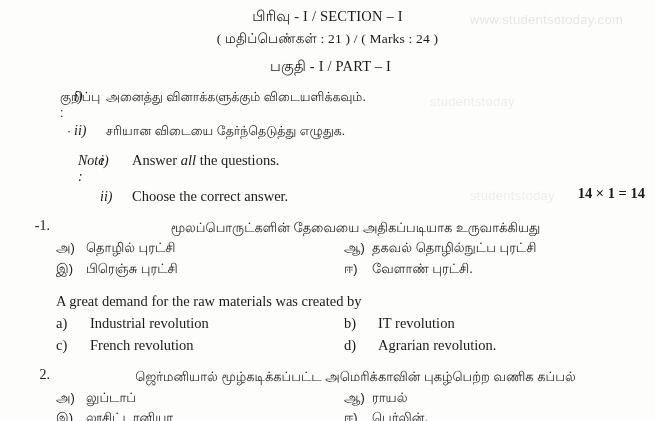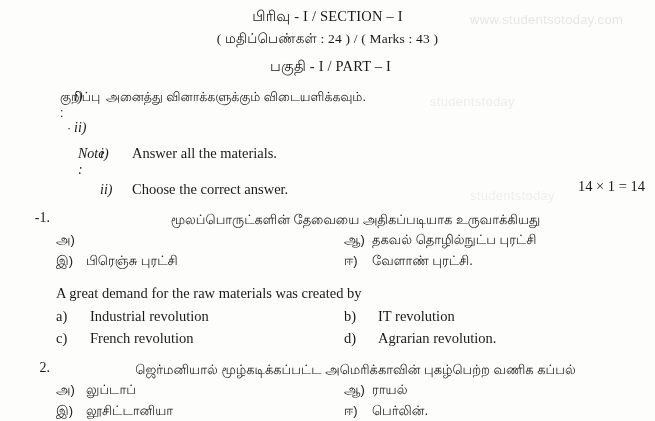--- a/index.html
+++ b/index.html
@@ -95,25 +95,26 @@
   }
   .note-tamil {
     font-family: "Liberation Sans", sans-serif;
     font-size: 12.5px;
     line-height: 1.9;
   }
   .note-eng {
     font-size: 14.5px;
     line-height: 1.55;
   }
-  .note-eng .ital { }
+  .note-eng .ital { font-style: italic; }
   .marks-right {
     position: absolute;
     right: 10px;
     font-size: 14.5px;
+    font-weight: bold;
   }
 
   
   .qblock {
     margin-top: 8px;
     font-size: 14px;
   }
   .q {
     position: relative;
     margin-top: 6px;
@@ -189,40 +190,41 @@
 
   <div class="watermark">
     <div class="wm-text wm1">www.studentsotoday.com</div>
     <div class="wm-text wm2">studentstoday</div>
     <div class="wm-text wm4">studentstoday</div>
   </div>
 
   <div class="content">
 
     <div class="hdr hdr-1">பிரிவு - I / SECTION – I</div>
-    <div class="hdr hdr-2">( மதிப்பெண்கள் : 24 ) / ( Marks : 43 )</div>
+    <div class="hdr hdr-2">( மதிப்பெண்கள் : 21 ) / ( Marks : 24 )</div>
     <div class="hdr hdr-3">பகுதி - I / PART – I</div>
 
     <div class="noteblock">
 
       <div class="row">
         <div class="lbl-tamil">குறிப்பு :</div>
         <div class="rn">i)</div>
         <div class="note-tamil">அனைத்து வினாக்களுக்கும் விடையளிக்கவும்.</div>
       </div>
 
       <div class="row">
         <div class="lbl-tamil">&nbsp;&nbsp;·</div>
         <div class="rn">ii)</div>
+        <div class="note-tamil">சரியான விடையை தேர்ந்தெடுத்து எழுதுக.</div>
       </div>
 
       <div class="row" style="margin-top:6px;">
         <div class="lbl-note">Note :</div>
         <div class="rn">i)</div>
-        <div class="note-eng"><span>Answer </span><span class="ital">all</span><span> the materials.</span></div>
+        <div class="note-eng"><span>Answer </span><span class="ital">all</span><span> the questions.</span></div>
       </div>
 
       <div class="row" style="position:relative;">
         <div class="lbl-note"></div>
         <div class="rn">ii)</div>
         <div class="note-eng">Choose the correct answer.</div>
         <div class="marks-right">14 × 1 = 14</div>
       </div>
 
     </div>
@@ -230,20 +232,21 @@
     <div class="qblock">
 
       <div class="q" style="margin-top:10px;">
         <div class="qnum">-1.</div>
         <div class="qbody">
           <div class="q-tamil">மூலப்பொருட்களின் தேவையை அதிகப்படியாக உருவாக்கியது</div>
           <div class="opts-tamil">
             <div class="orow">
               <div class="oa">
                 <span class="opt-key">அ)</span>
+                <span>தொழில் புரட்சி</span>
               </div>
               <div class="ob">
                 <span class="opt-key-b">ஆ)</span>
                 <span>தகவல் தொழில்நுட்ப புரட்சி</span>
               </div>
             </div>
             <div class="orow">
               <div class="oa">
                 <span class="opt-key">இ)</span>
                 <span>பிரெஞ்சு புரட்சி</span>

